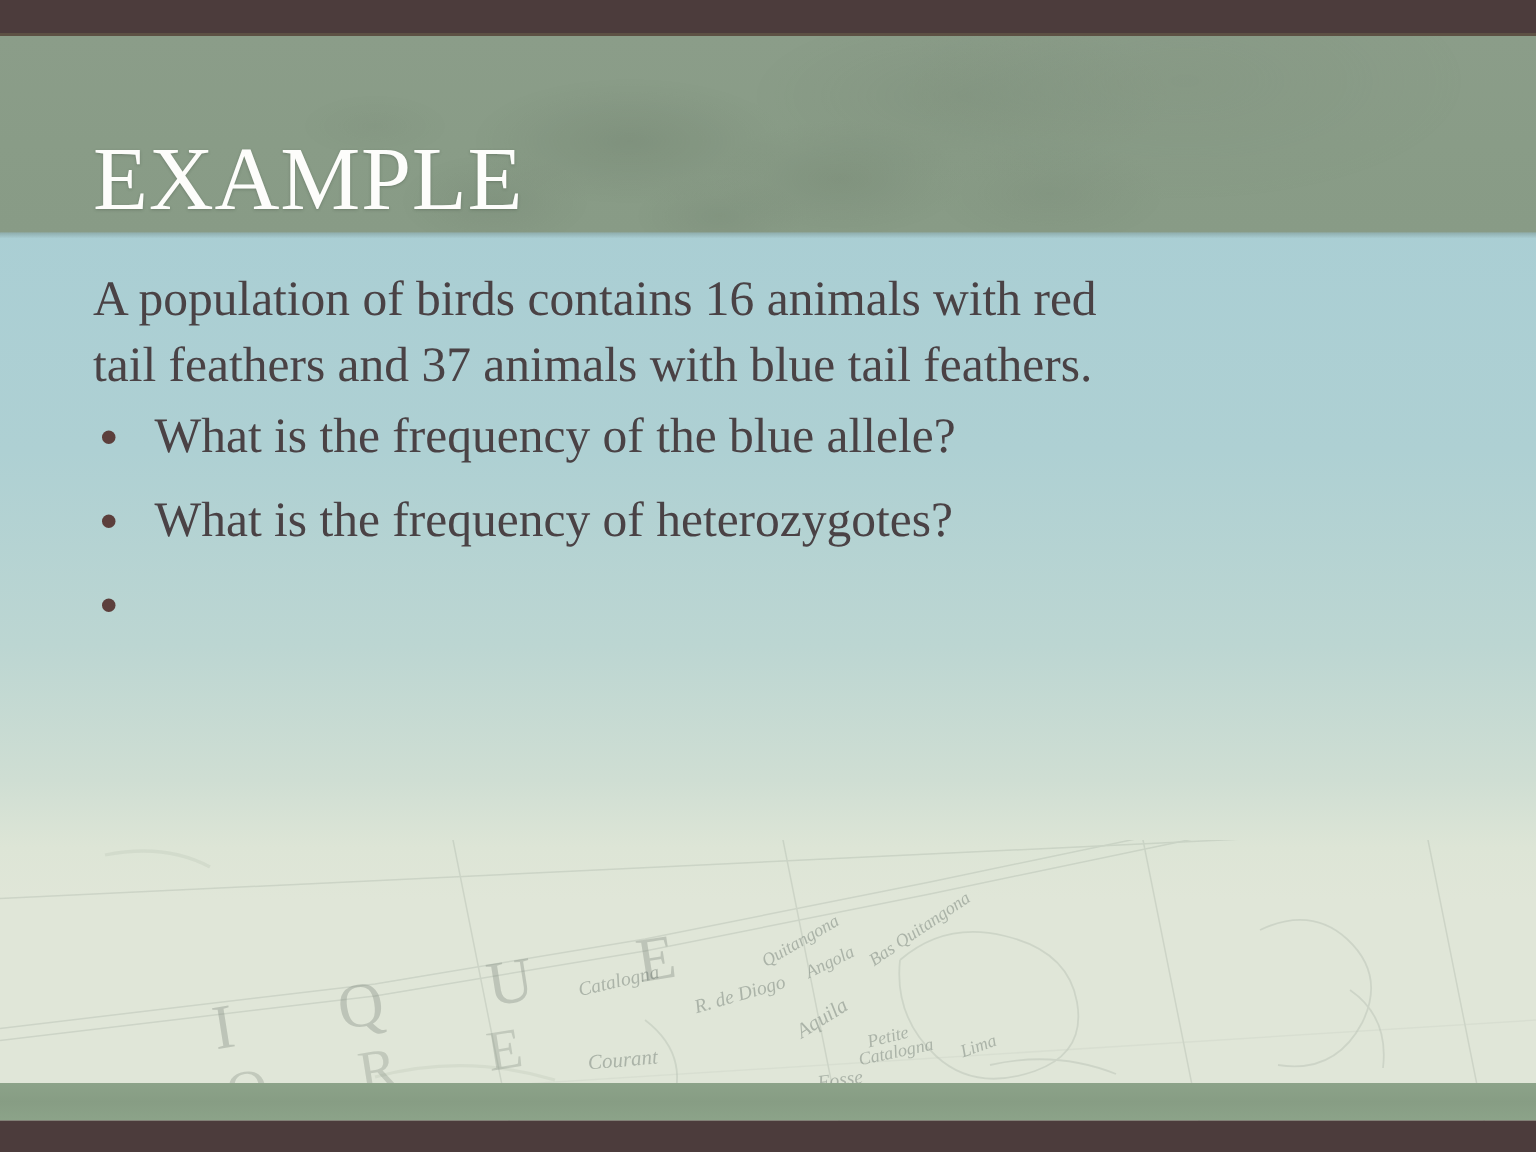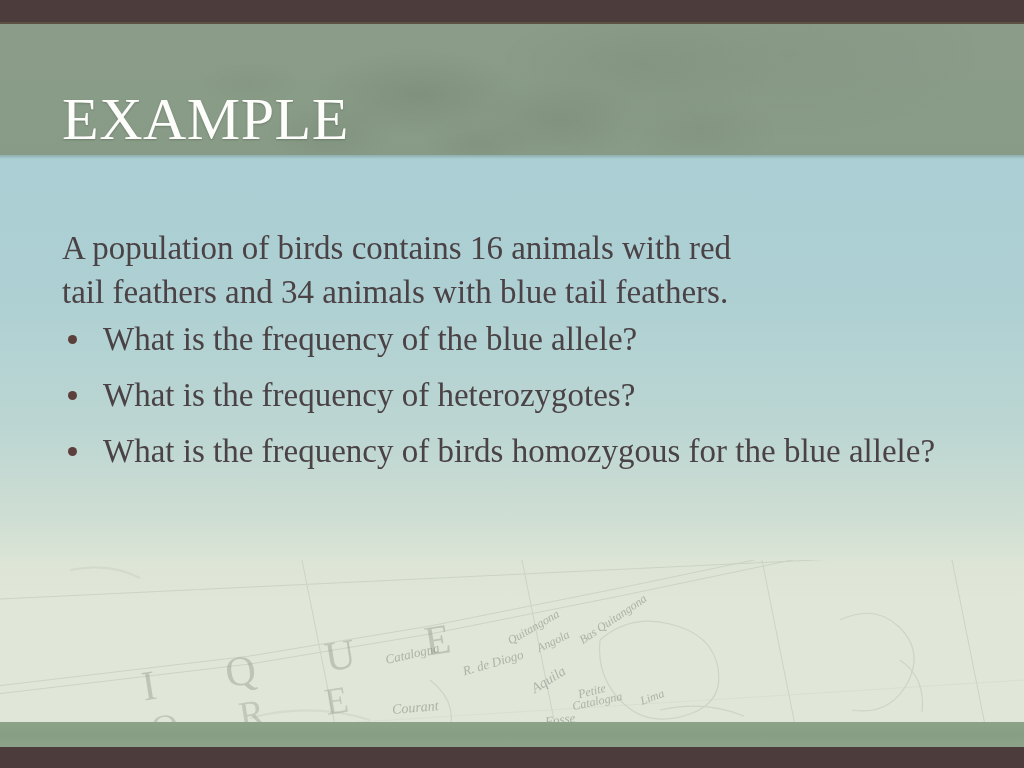--- a/index.html
+++ b/index.html
@@ -152,21 +152,20 @@
   .body-block {
     position: absolute;
     left: 62px;
     top: 178px;
     width: 920px;
     z-index: 8;
     color: #4a4245;
     font-family: "Liberation Serif", "DejaVu Serif", serif;
     font-size: 33px;
     line-height: 44px;
-    margin-top: 48px;
   }
   .intro-para {
     margin: 0 0 3px 0;
     width: 880px;
   }
   .intro-para .pline { display: block; }
 
   .bullet-list {
     list-style: none;
     margin: 0;
@@ -245,33 +244,32 @@
   <div class="band-top-bar-edge"></div>
   <div class="band-bottom-green"></div>
   <div class="band-bottom-bar"></div>
 
   <div class="slide-title">EXAMPLE</div>
 
   <div class="body-block">
 
     <div class="intro-para">
       <span class="pline">A population of birds contains 16 animals with red</span>
-      <span class="pline">tail feathers and 34 animals with blue tail feathers.</span>
+      <span class="pline">tail feathers and 37 animals with blue tail feathers.</span>
     </div>
 
     <ul class="bullet-list">
       <li class="bullet-item">
         <span class="bullet-dot"></span>
         <span>What is the frequency of the blue allele?</span>
       </li>
       <li class="bullet-item">
         <span class="bullet-dot"></span>
         <span>What is the frequency of heterozygotes?</span>
       </li>
       <li class="bullet-item">
         <span class="bullet-dot"></span>
-        <span>What is the frequency of birds homozygous for the blue allele?</span>
       </li>
     </ul>
 
   </div>
 
 </div>
 
 </body></html>

